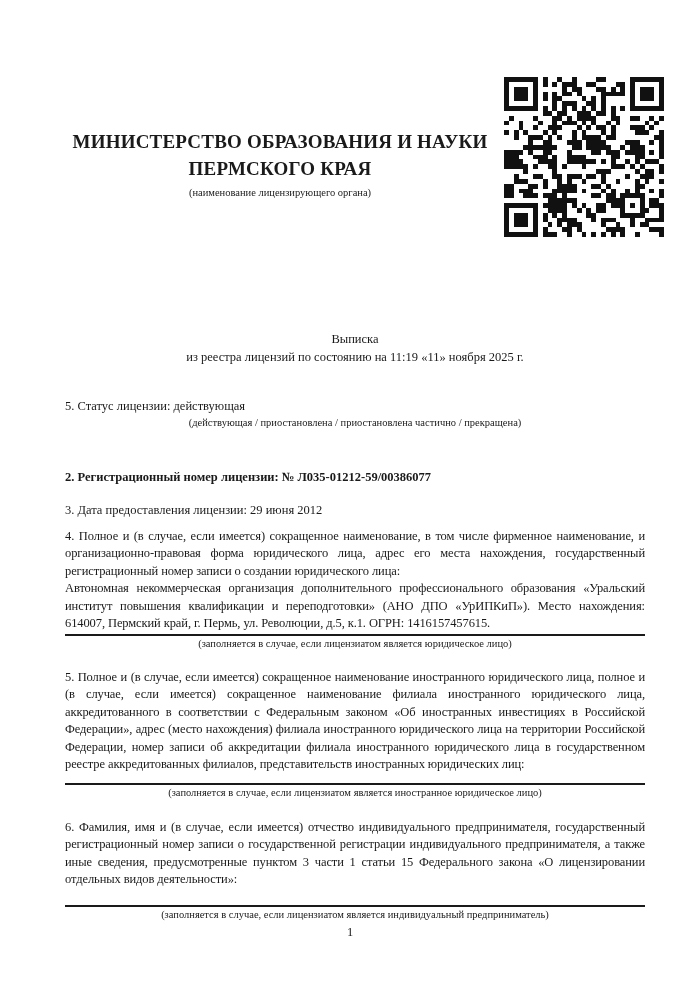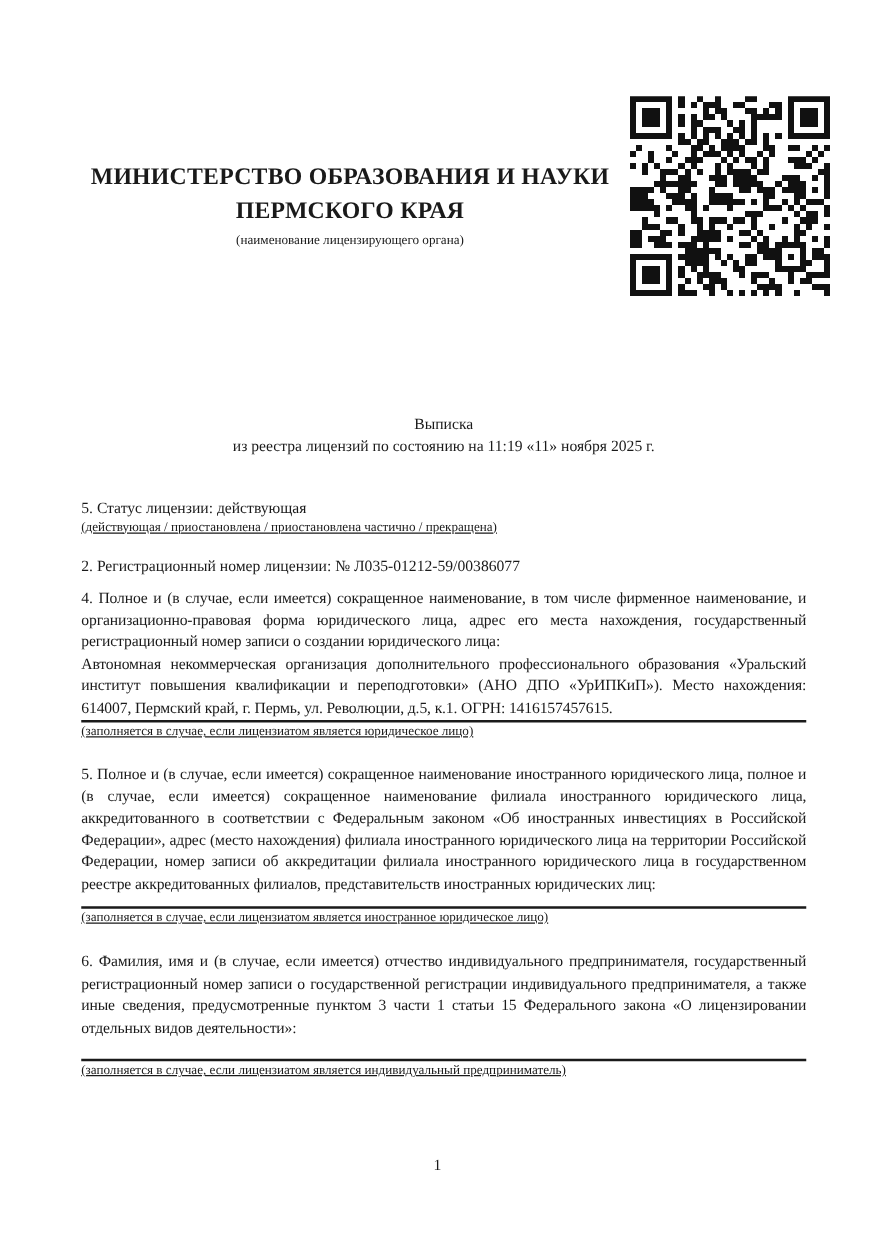--- a/index.html
+++ b/index.html
@@ -13,24 +13,24 @@
   .qr svg{display:block;}
   
   .header{position:absolute;left:60px;top:128px;width:440px;text-align:center;}
   .org-line{font-weight:bold;font-size:19px;line-height:27px;white-space:nowrap;letter-spacing:.2px;}
   .org-caption{font-size:10.5px;line-height:14px;margin-top:4px;}
   
   .content{position:absolute;left:65px;top:303px;width:580px;font-size:12.5px;line-height:17.5px;}
   .doc-title{text-align:center;margin-top:28px;}
   .para{text-align:justify;letter-spacing:-0.1px;}
   .single{text-align:left;}
-  .note{font-size:10.5px;line-height:13px;letter-spacing:0;text-decoration:underline;}
+  .note{font-size:10.5px;line-height:13px;text-align:center;letter-spacing:0;}
   .rule{border-top:2px solid #1a1a1a;height:0;margin-top:1px;}
   .m-p1{margin-top:32px;}
-  .m-p2{margin-top:16px;}
+  .m-p2{margin-top:40px;font-weight:bold;}
   .m-p3{margin-top:16px;}
   .m-p4{margin-top:8px;}
   .m-note4{margin-top:1px;}
   .m-p5{margin-top:19px;}
   .m-rule5{margin-top:9px;}
   .m-p6{margin-top:20px;}
   .m-rule6{margin-top:16px;}
   .m-p7{margin-top:20px;}
   .pagenum{position:absolute;left:0;top:925px;width:100%;text-align:center;font-size:12.5px;}
 </style>
@@ -337,20 +337,21 @@
     <div class="doc-title">
       <div>Выписка</div>
       <div>из реестра лицензий по состоянию на 11:19 «11» ноября 2025 г.</div>
     </div>
 
     <div class="single m-p1">5. Статус лицензии: действующая</div>
     <div class="note">(действующая / приостановлена / приостановлена частично / прекращена)</div>
 
     <div class="single m-p2">2. Регистрационный номер лицензии: № Л035-01212-59/00386077</div>
 
+    <div class="single m-p3">3. Дата предоставления лицензии: 29 июня 2012</div>
 
     <div class="para m-p4">4. Полное и (в случае, если имеется) сокращенное наименование, в том числе фирменное наименование, и организационно-правовая форма юридического лица, адрес его места нахождения, государственный регистрационный номер записи о создании юридического лица:</div>
     <div class="para">Автономная некоммерческая организация дополнительного профессионального образования «Уральский институт повышения квалификации и переподготовки» (АНО ДПО «УрИПКиП»). Место нахождения: 614007, Пермский край, г. Пермь, ул. Революции, д.5, к.1. ОГРН: 1416157457615.</div>
     <div class="rule"></div>
     <div class="note m-note4">(заполняется в случае, если лицензиатом является юридическое лицо)</div>
 
     <div class="para m-p5">5. Полное и (в случае, если имеется) сокращенное наименование иностранного юридического лица, полное и (в случае, если имеется) сокращенное наименование филиала иностранного юридического лица, аккредитованного в соответствии с Федеральным законом «Об иностранных инвестициях в Российской Федерации», адрес (место нахождения) филиала иностранного юридического лица на территории Российской Федерации, номер записи об аккредитации филиала иностранного юридического лица в государственном реестре аккредитованных филиалов, представительств иностранных юридических лиц:</div>
     <div class="rule m-rule5"></div>
     <div class="note m-note4">(заполняется в случае, если лицензиатом является иностранное юридическое лицо)</div>
 

